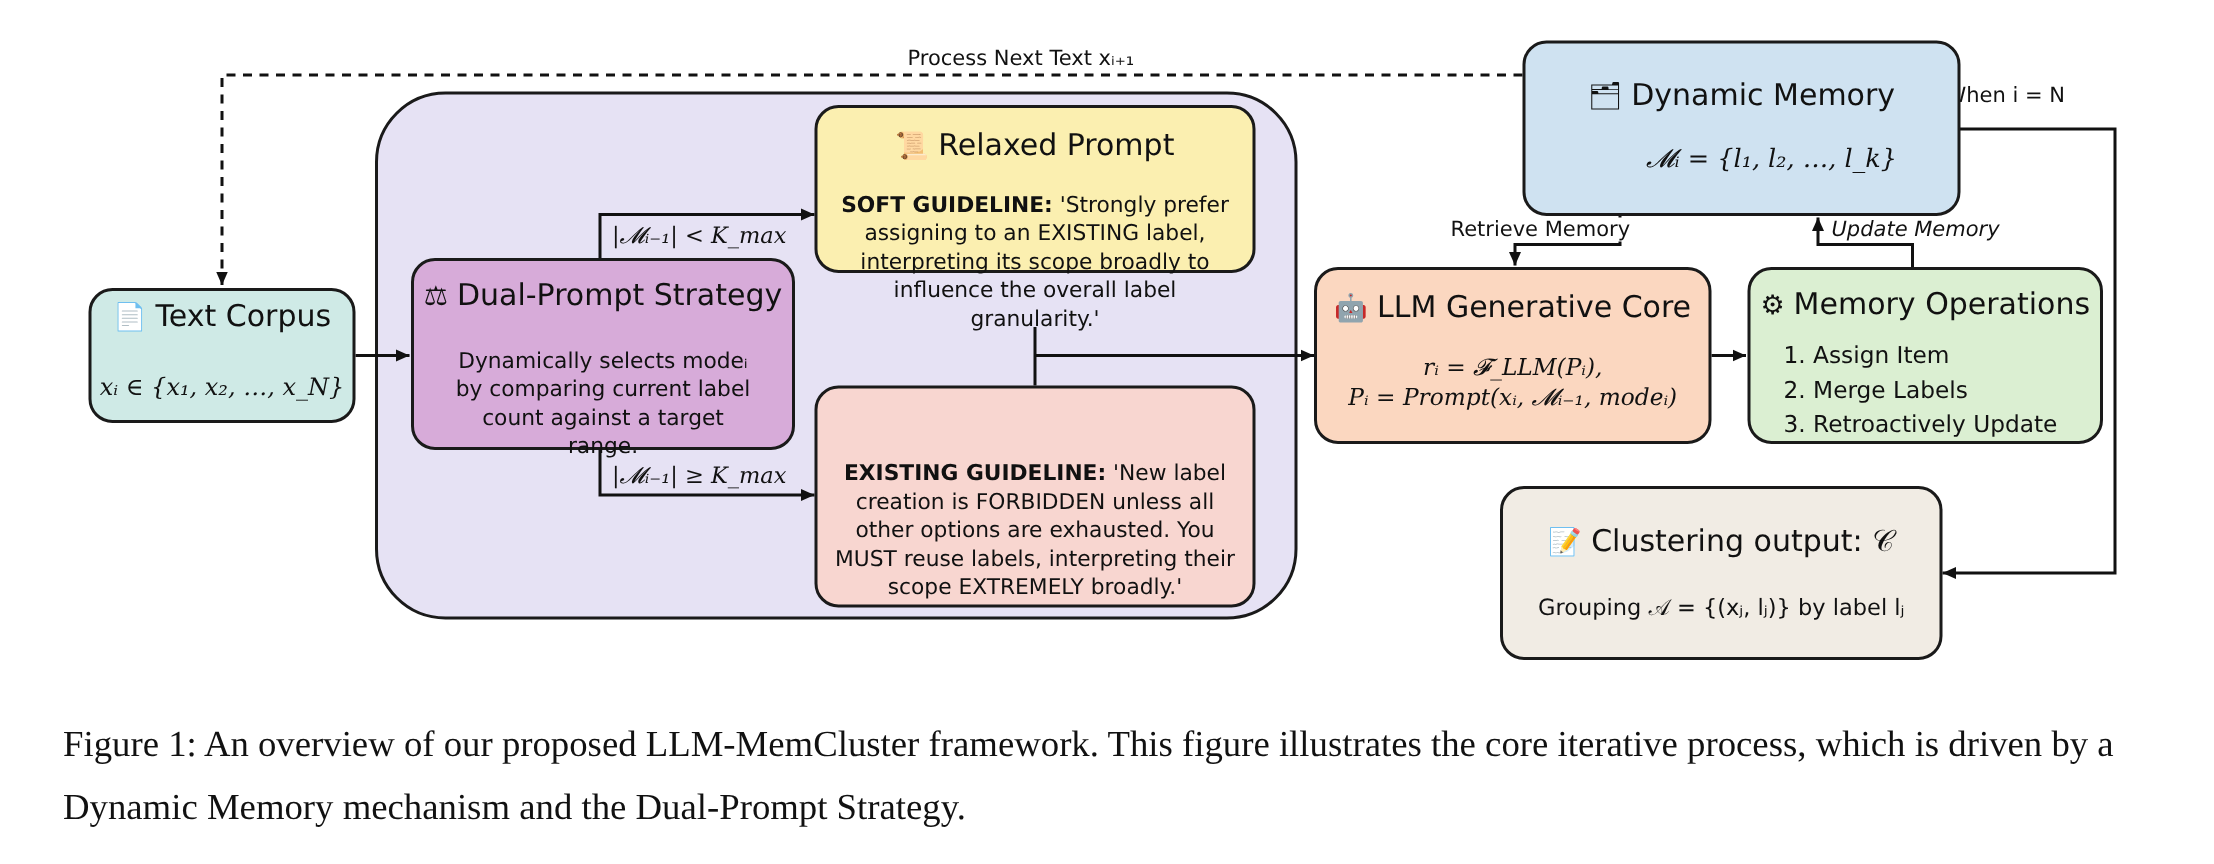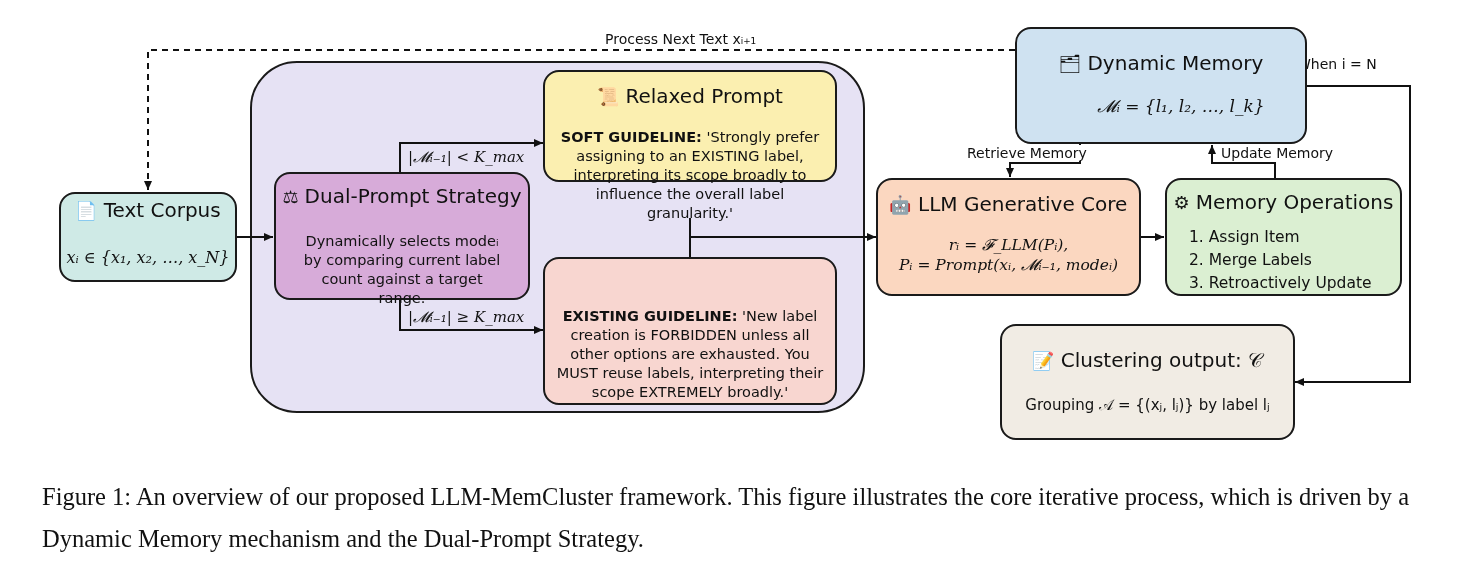--- a/index.html
+++ b/index.html
@@ -43,21 +43,21 @@
   <path d="M1275,178 L1275,163 L1212,163 L1212,145" fill="none" stroke="#111" stroke-width="2" marker-end="url(#arr)"></path>
 
   <path d="M1141,237 L1164,237" fill="none" stroke="#111" stroke-width="2" marker-end="url(#arr)"></path>
 
   <path d="M1291,86 L1410,86 L1410,382 L1295,382" fill="none" stroke="#111" stroke-width="2" marker-end="url(#arr)"></path>
 </svg>
 
 <div class="lbl" style="left:602px; top:31px;">Process Next Text xᵢ₊₁</div>
 <div class="lbl" style="left:1294px; top:56px;">When i = N</div>
 <div class="lbl" style="left:948px; top:145px;margin-left:16px;">Retrieve Memory</div>
-<div class="lbl" style="left:1218px; top:145px;">Update Memory</div>
+<div class="lbl" style="left:1218px; top:145px;font-style:italic;">Update Memory</div>
 <div class="lbl purple math" style="left:405px; top:148px; font-size:15px;">|𝓜ᵢ₋₁| &lt; K_max</div>
 <div class="lbl purple math" style="left:405px; top:308px; font-size:15px;">|𝓜ᵢ₋₁| ≥ K_max</div>
 
 <div class="box" style="left:59px; top:192px; width:178px; height:90px; background:#cfeae6;">
   <div class="title" style="top:4px;"><span class="icon">📄</span><span>Text Corpus</span></div>
   <div class="body math" style="top:54px; font-size:16px;">xᵢ ∈ {x₁, x₂, …, x_N}</div>
 </div>
 
 <div class="box" style="left:274px; top:172px; width:256px; height:128px; background:#d7abd9;">
   <div class="title" style="top:10px;"><span class="icon">⚖</span><span>Dual-Prompt Strategy</span></div>

